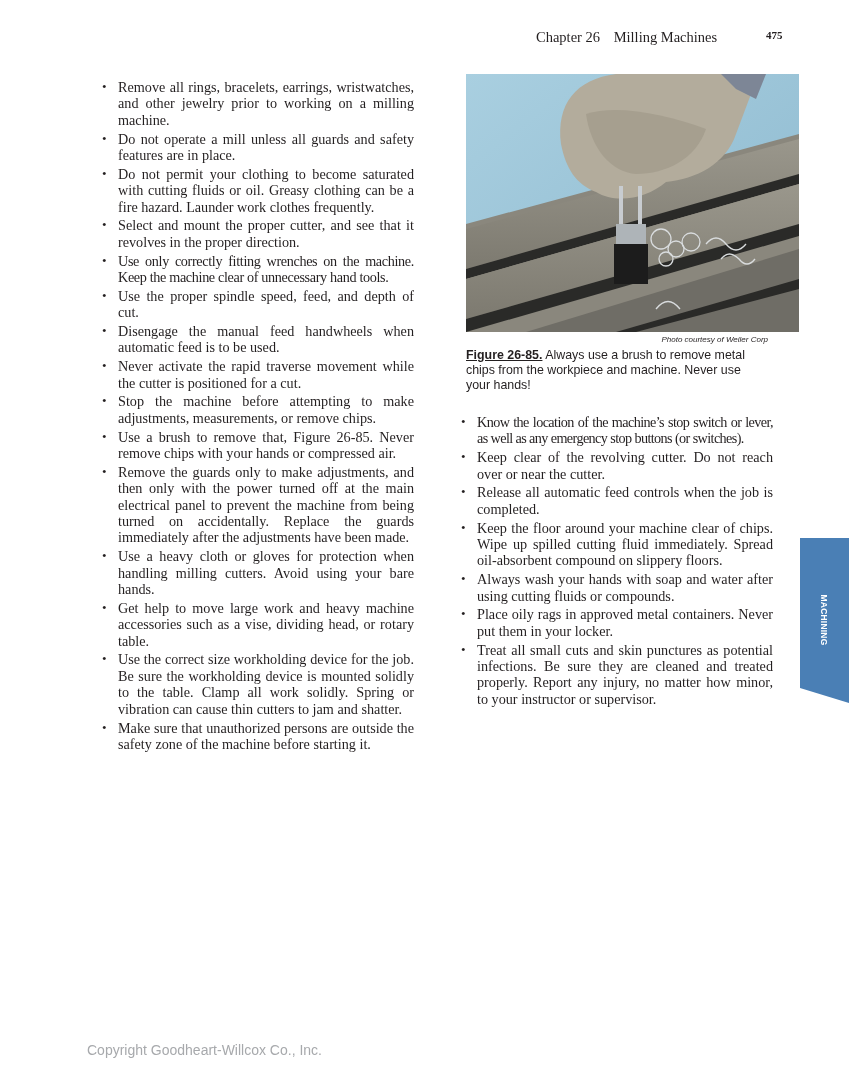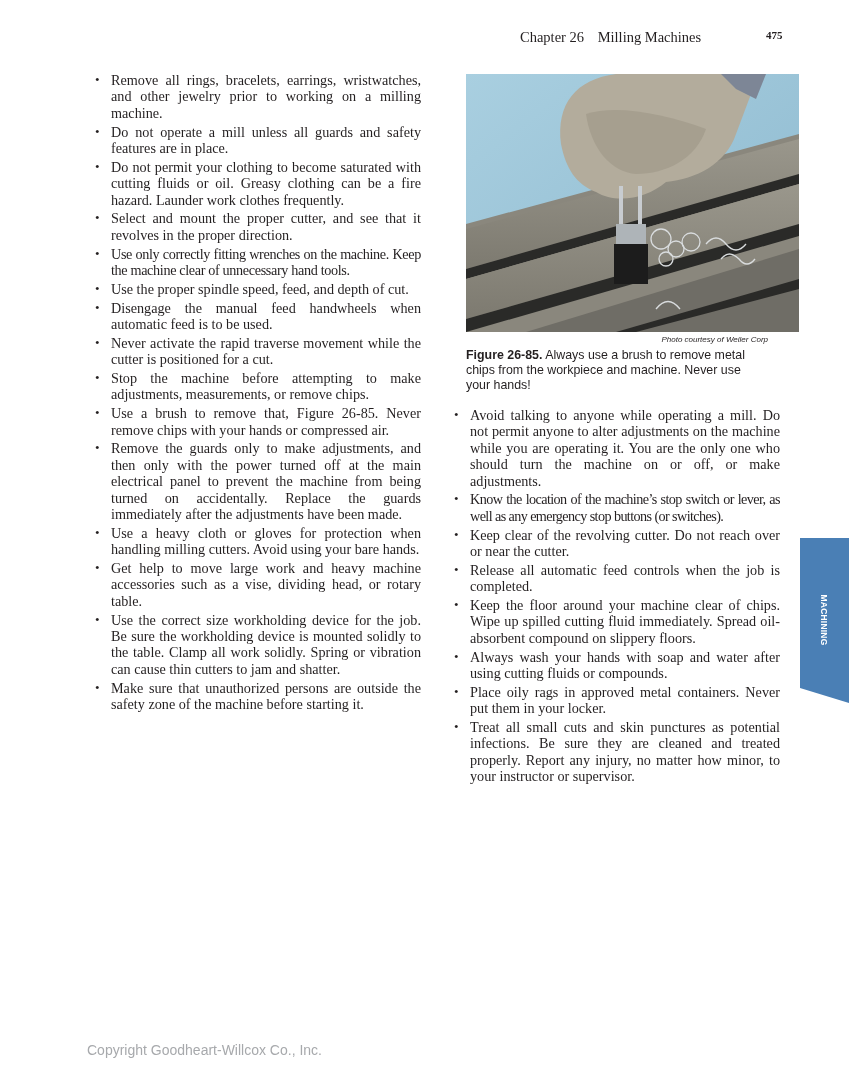--- a/index.html
+++ b/index.html
@@ -1,27 +1,27 @@
 <!DOCTYPE html>
 <html><head>
 <meta charset="utf-8">
 <style>
   html, body { margin: 0; padding: 0; }
   body {
     width: 849px; height: 1087px; background: #ffffff; position: relative; overflow: hidden;
     font-family: "Liberation Serif", "DejaVu Serif", serif; color: #231f20;
   }
   .running-head {
-    position: absolute; top: 29px; left: 520px; font-size: 14.5px; color: #231f20;
+    position: absolute; top: 29px; left: 536px; font-size: 14.5px; color: #231f20;
   }
   .running-head .chapter { margin-right: 10px; }
   .page-number {
     position: absolute; top: 29px; left: 758px; font-size: 11px; font-weight: bold; margin-left: 8px;
   }
-  ul.bullets { list-style: none; margin: 0; padding: 0; }
+  ul.bullets { list-style: none; margin: 7px; padding: 0; }
   ul.bullets li {
     position: relative; padding-left: 24px; font-size: 14.2px; line-height: 16.4px;
     text-align: justify; margin-bottom: 2.4px;
   }
   ul.bullets li::before {
     content: "\2022"; position: absolute; left: 8px; top: 0; font-size: 13px;
   }
   .col-left { position: absolute; left: 87px; top: 72px; width: 334px; }
   .col-right { position: absolute; left: 446px; top: 407px; width: 334px; }
   .figure { position: absolute; left: 466px; top: 74px; width: 302px; }
@@ -30,21 +30,21 @@
     background: #9fc4d8;
   }
   .credit {
     font-family: "Liberation Sans", "DejaVu Sans", sans-serif; font-style: italic;
     font-size: 8px; text-align: right; margin-top: 3px; color: #231f20;
   }
   .caption {
     font-family: "Liberation Sans", "DejaVu Sans", sans-serif; font-size: 12.4px;
     line-height: 15px; margin-top: 4px; color: #231f20;
   }
-  .caption .fig-label { font-weight: bold; }
+  .caption .fig-label { font-weight: bold; text-decoration: underline; }
   .side-tab {
     position: absolute; left: 800px; top: 538px; width: 49px; height: 165px;
   }
   .side-tab svg { position: absolute; left: 0; top: 0; }
   .side-tab .tab-label {
     position: absolute; left: 24px; top: 82px; transform: translate(-50%, -50%) rotate(90deg);
     font-family: "Liberation Sans", "DejaVu Sans", sans-serif; font-size: 8.5px; font-weight: bold;
     color: #ffffff; white-space: nowrap; letter-spacing: 0.2px;
   }
   .footer {
@@ -125,21 +125,20 @@
   </div>
   <div class="credit">Photo courtesy of Weiler Corp</div>
   <div class="caption">
     <span class="fig-label">Figure 26-85.</span>
     <span>Always use a brush to remove metal chips from the workpiece and machine. Never use your hands!</span>
   </div>
 </div>
 
 <div class="col-right">
   <ul class="bullets">
-    <li>Avoid talking to anyone while operating a mill. Do not permit anyone to alter adjustments on the machine while you are operating it. You are the only one who should turn the machine on or off, or make adjustments.</li>
     <li style="letter-spacing:-0.6px;">Know the location of the machine’s stop switch or lever, as well as any emergency stop buttons (or switches).</li>
     <li>Keep clear of the revolving cutter. Do not reach over or near the cutter.</li>
     <li>Release all automatic feed controls when the job is completed.</li>
     <li>Keep the floor around your machine clear of chips. Wipe up spilled cutting fluid immediately. Spread oil-absorbent compound on slippery floors.</li>
     <li>Always wash your hands with soap and water after using cutting fluids or compounds.</li>
     <li>Place oily rags in approved metal containers. Never put them in your locker.</li>
     <li>Treat all small cuts and skin punctures as potential infections. Be sure they are cleaned and treated properly. Report any injury, no matter how minor, to your instructor or supervisor.</li>
   </ul>
 </div>
 

